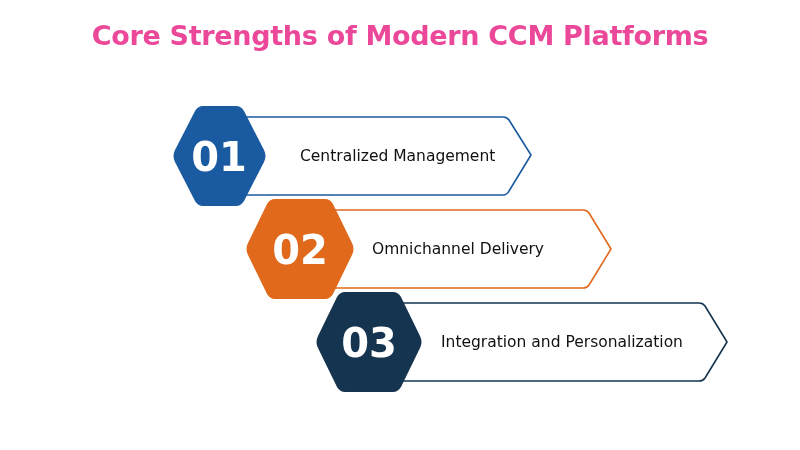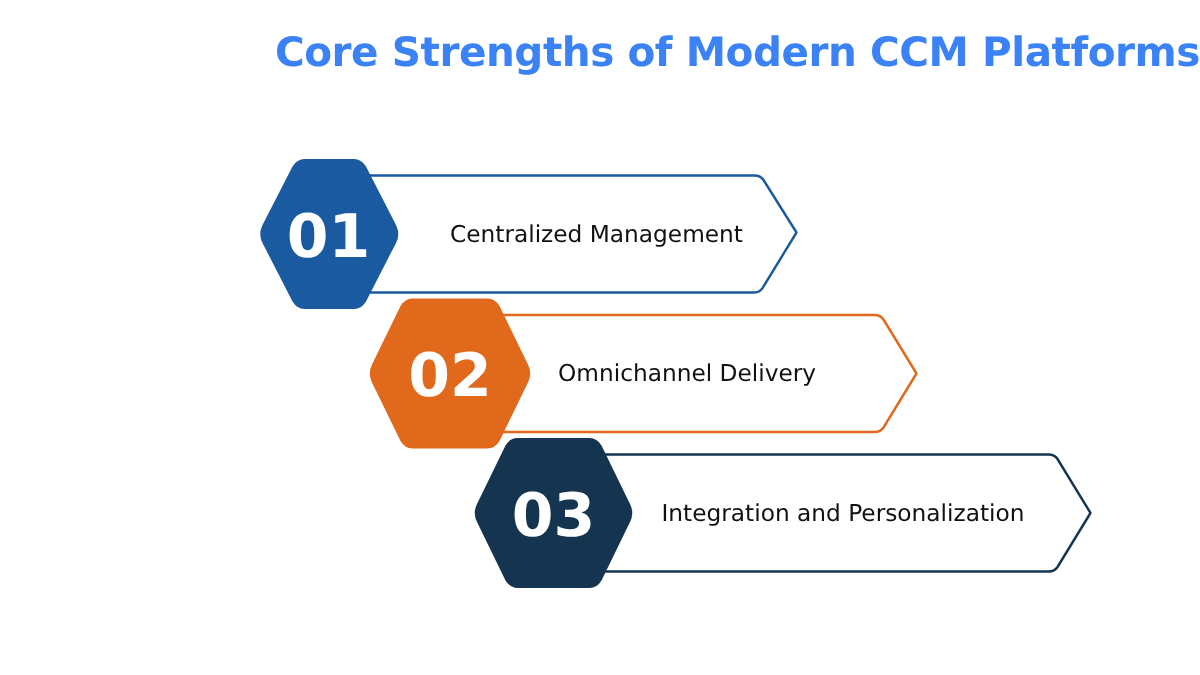--- a/index.html
+++ b/index.html
@@ -1,20 +1,20 @@
 <!DOCTYPE html>
 <html><head>
 <meta charset="utf-8">
 <style>
   html, body { margin: 0; padding: 0; }
   body { width: 800px; height: 450px; background: #ffffff; position: relative; overflow: hidden;
          font-family: "DejaVu Sans", sans-serif; }
-  .title { position: absolute; left: 0; top: 20px; width: 800px; text-align: right;
+  .title { position: absolute; left: 0; top: 20px; width: 800px; text-align: center;
            font-family: "DejaVu Sans", sans-serif; font-weight: bold; font-size: 27px;
-           color: #3b82f6; letter-spacing: -0.3px; }
+           color: #ec4899; letter-spacing: -0.3px; }
   svg.diagram { position: absolute; left: 0; top: 0; }
   .label { font-family: "DejaVu Sans", sans-serif; font-size: 15.5px; fill: #111111; }
   .num { font-family: "DejaVu Sans", sans-serif; font-weight: bold; font-size: 40px; fill: #ffffff; }
 </style>
 </head>
 <body>
 
 <div class="title">Core Strengths of Modern CCM Platforms</div>
 
 <svg class="diagram" width="800" height="450" viewBox="0 0 800 450" xmlns="http://www.w3.org/2000/svg">

